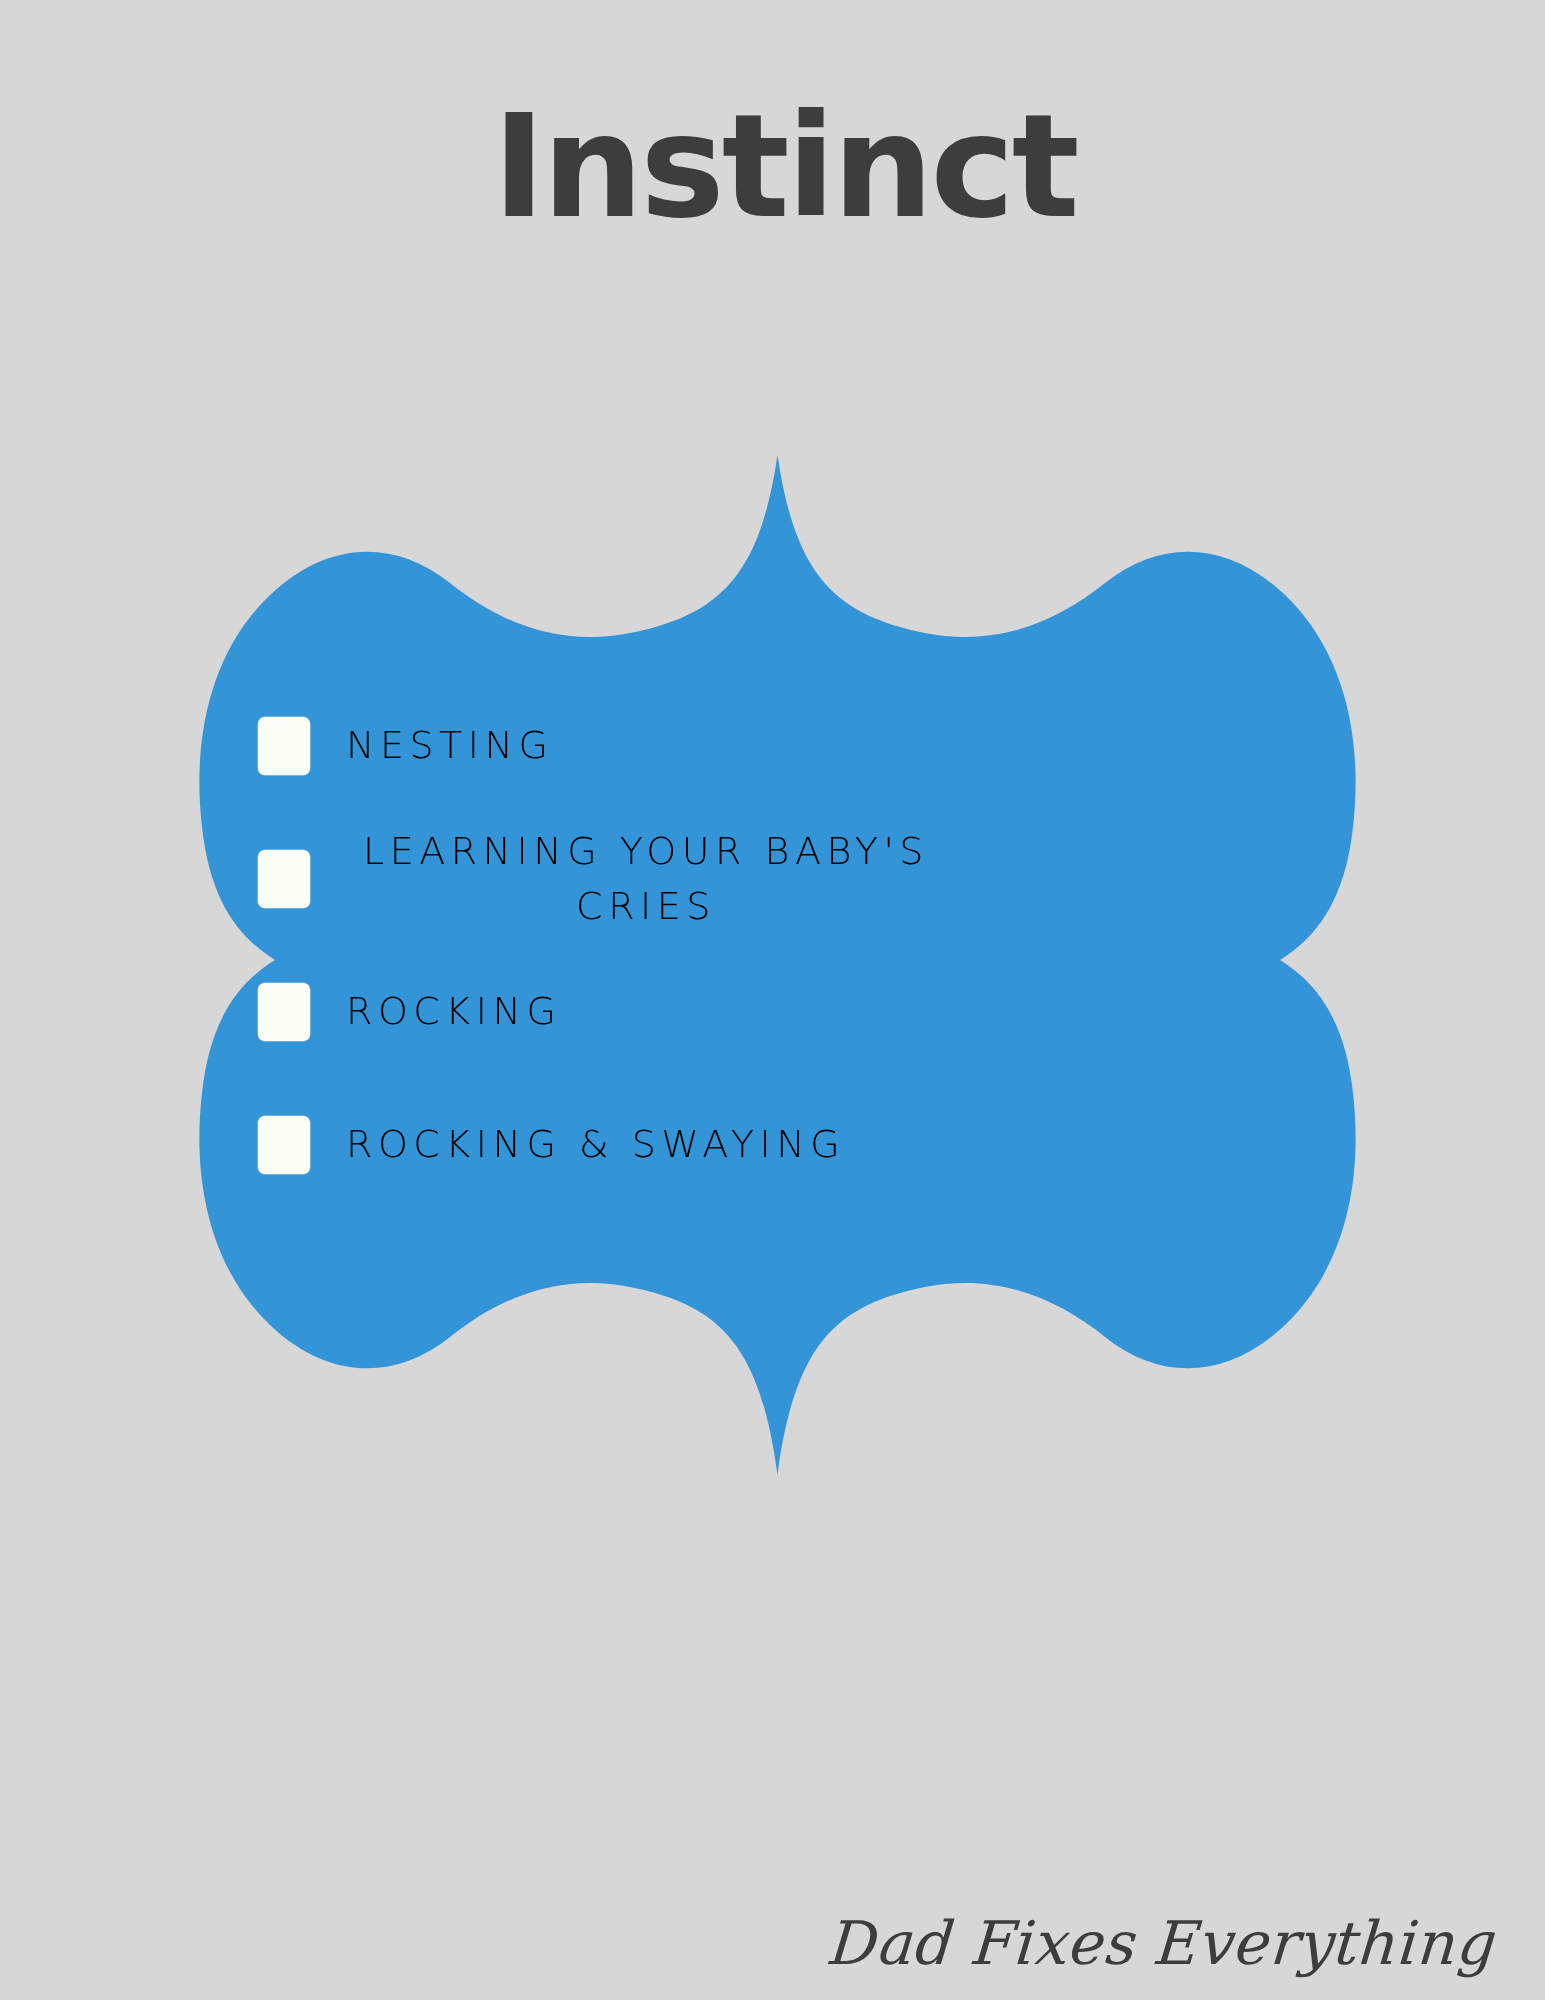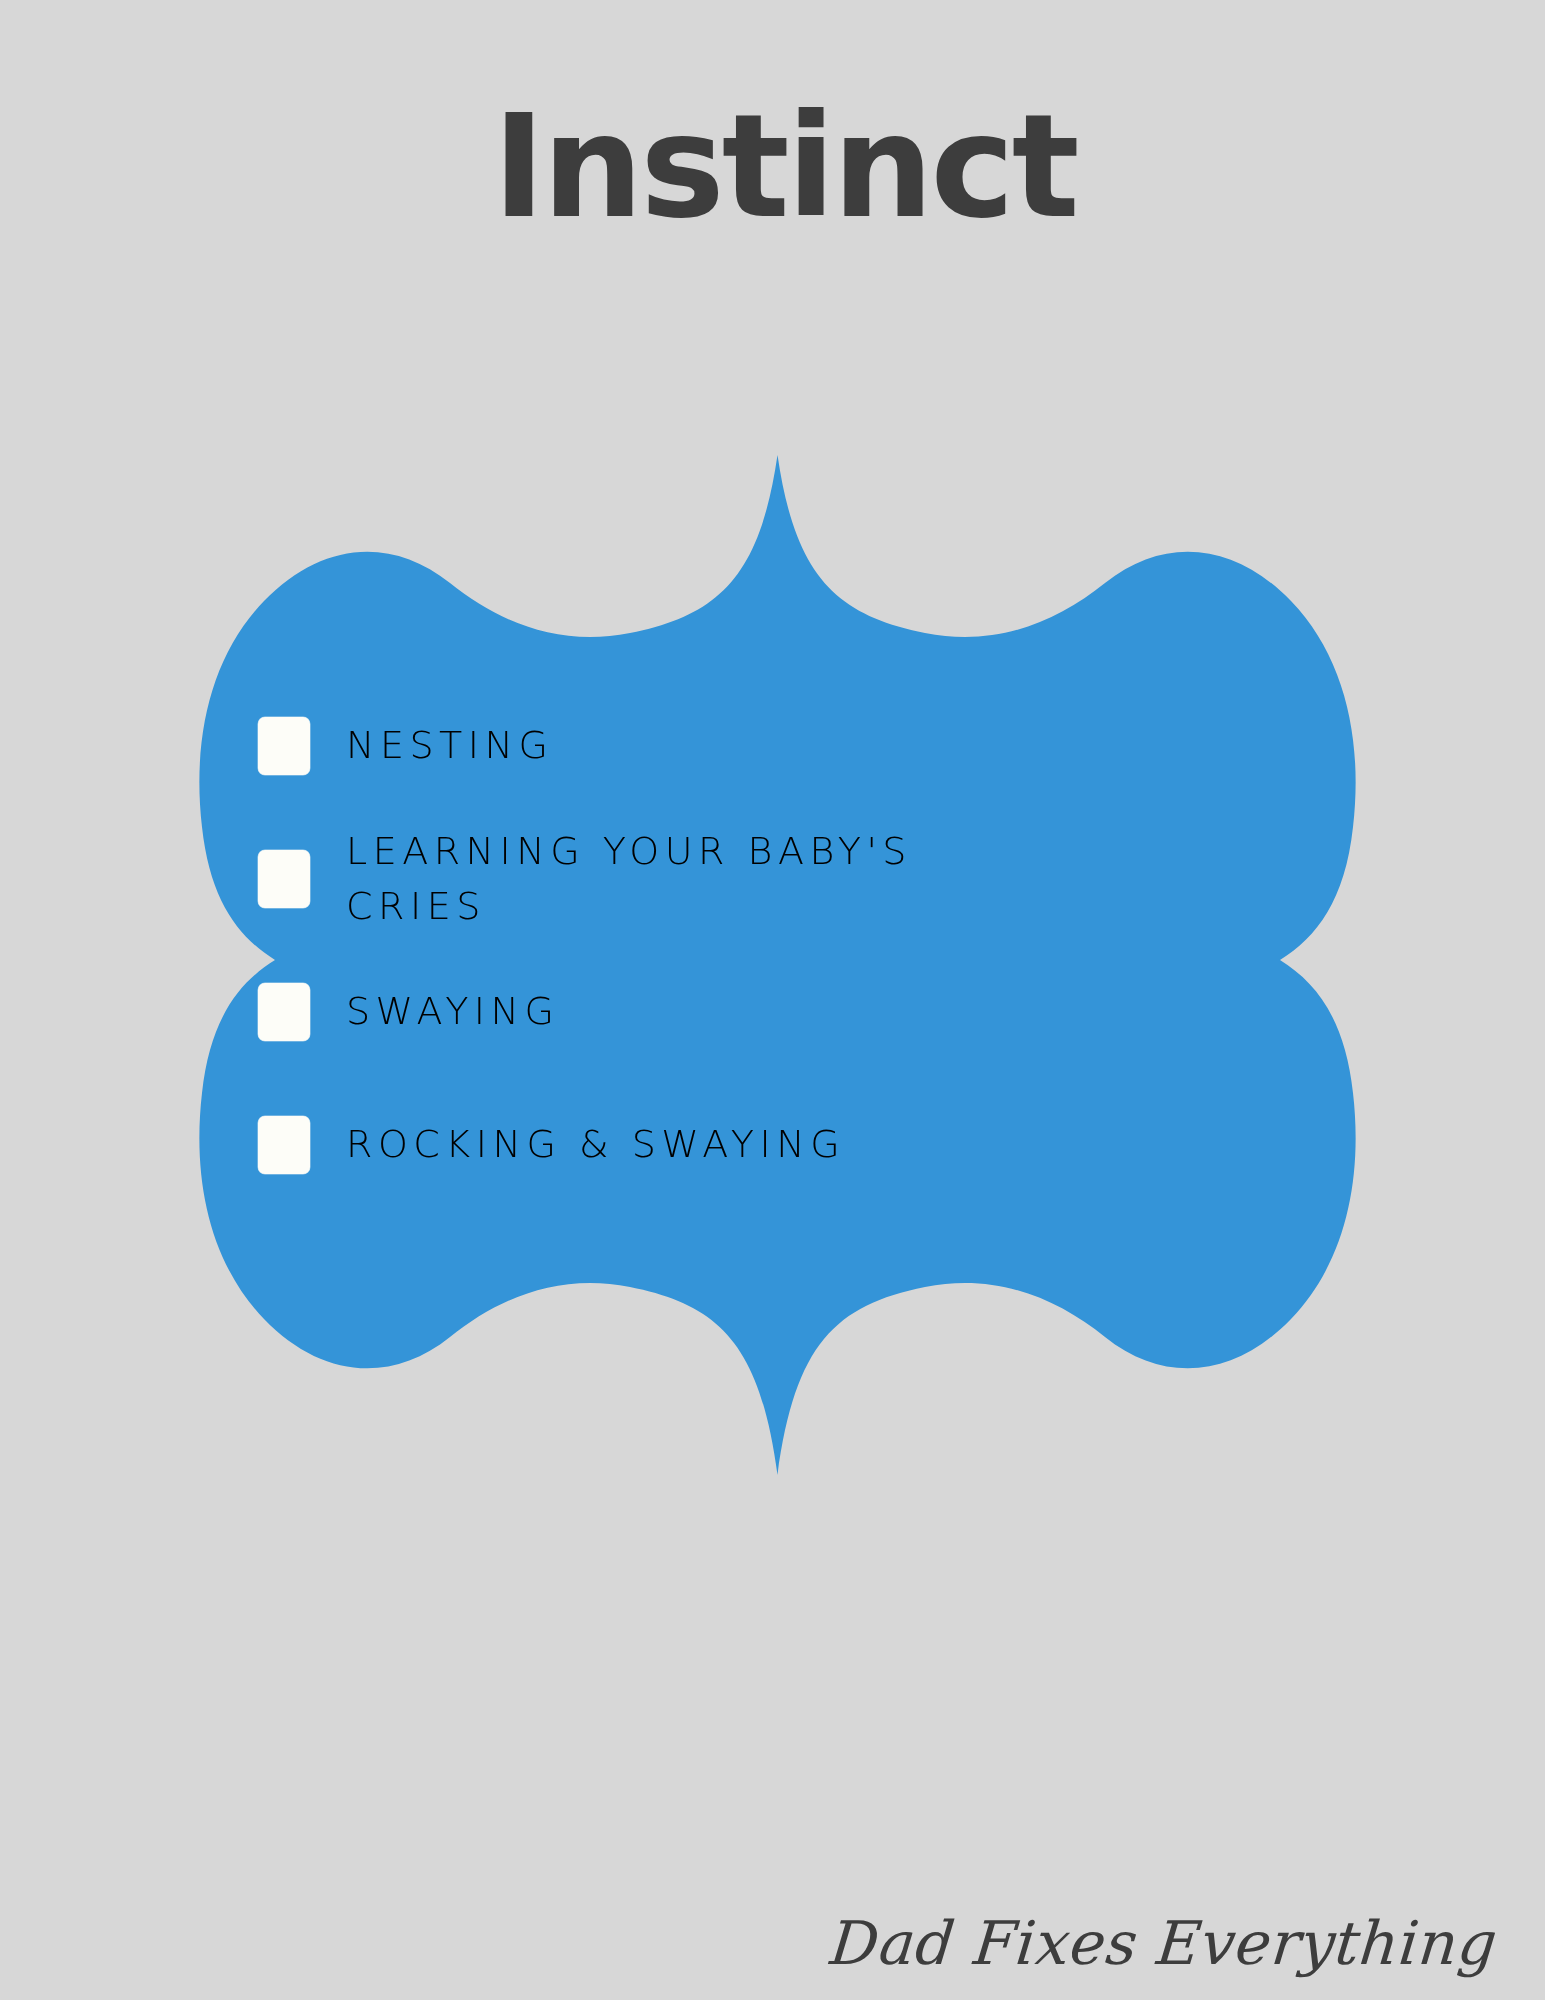--- a/index.html
+++ b/index.html
@@ -86,21 +86,21 @@
     color: #000000;
     font-family: "DejaVu Sans", "Liberation Sans", sans-serif;
     font-weight: 300;
     font-size: 38px;
     letter-spacing: 5.5px;
     line-height: 1.45;
     white-space: pre-line;
   }
 
   
-  .check-row.wrap .check-label { max-width: 600px; }
+  .check-row.wrap .check-label { max-width: 600px; text-align: center; }
 
   
   .signature {
     position: absolute;
     right: 48px;
     bottom: 22px;
     color: #3d3d3d;
     font-family: "DejaVu Serif", "Liberation Serif", serif;
     font-style: italic;
     font-size: 60px;
@@ -154,21 +154,21 @@
     </div>
 
     <div class="check-row wrap">
       <span class="checkbox"></span>
       <span class="check-label">LEARNING YOUR BABY'S CRIES</span>
     </div>
 
 
     <div class="check-row">
       <span class="checkbox"></span>
-      <span class="check-label">SWAYING</span>
+      <span class="check-label">ROCKING</span>
     </div>
 
     <div class="check-row">
       <span class="checkbox"></span>
       <span class="check-label">ROCKING &amp; SWAYING</span>
     </div>
 
   </div>
 
   <div class="signature">Dad Fixes Everything</div>

